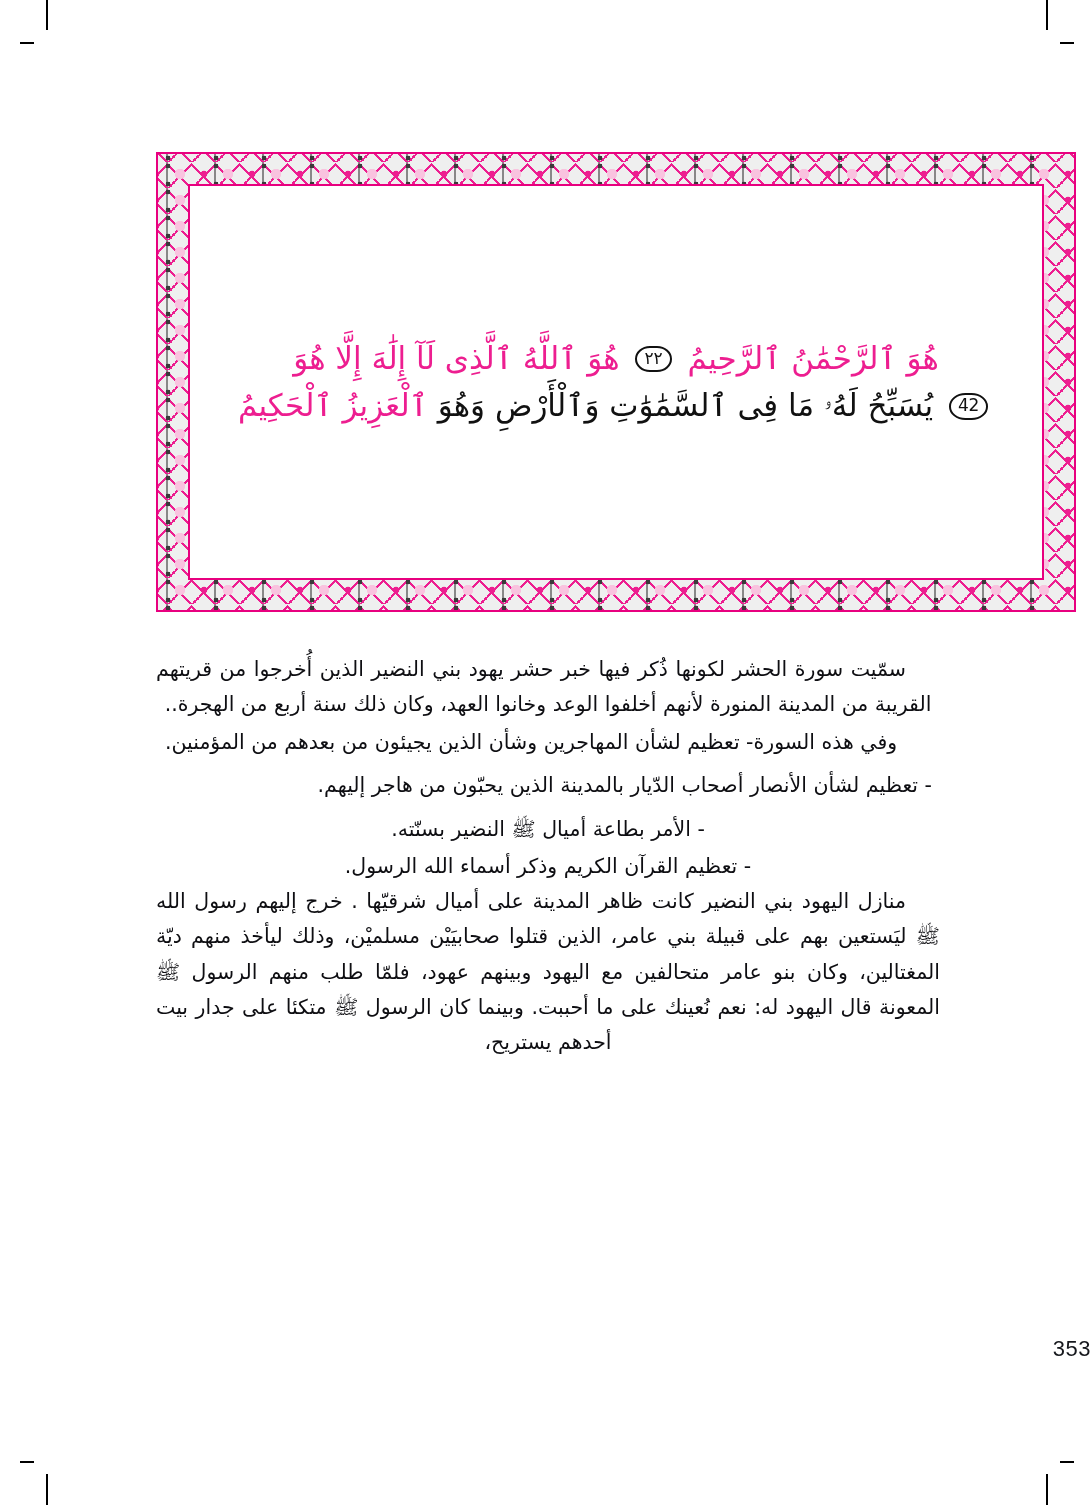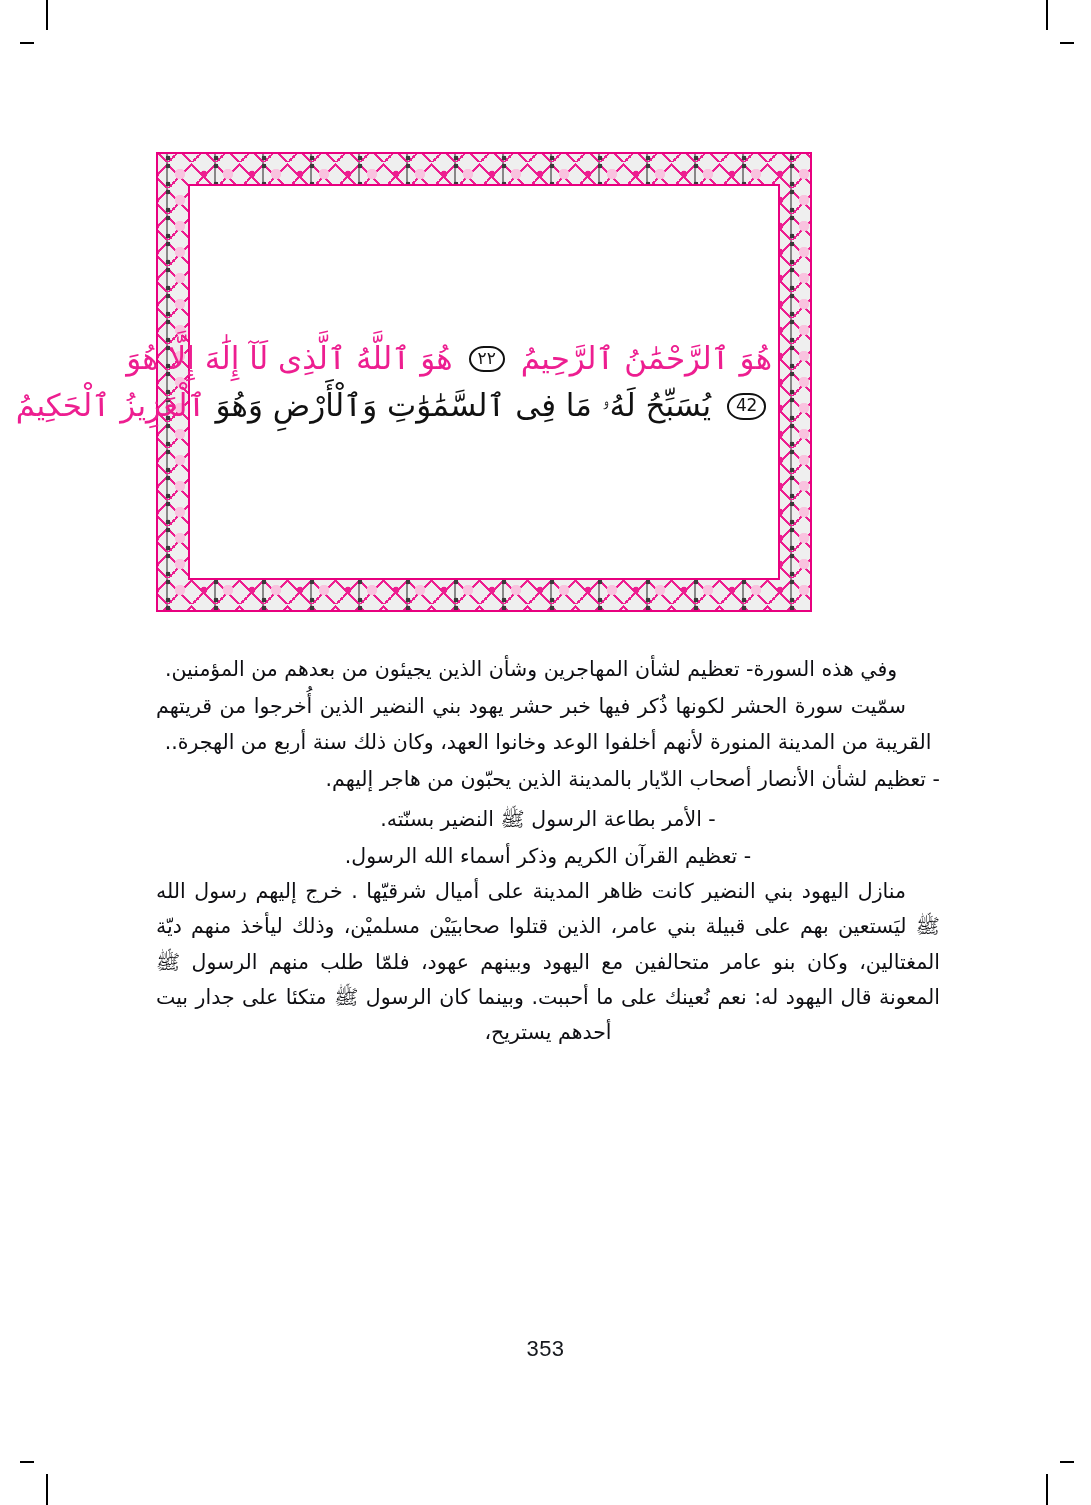--- a/index.html
+++ b/index.html
@@ -24,21 +24,21 @@
   .cm-bl-v { left: 46px;  top: 1474px; width: 2px;  height: 31px; }
   .cm-bl-h { left: 20px;  top: 1461px; width: 14px; height: 2px;  }
   .cm-br-v { left: 1046px;top: 1474px; width: 2px;  height: 31px; }
   .cm-br-h { left: 1060px;top: 1461px; width: 14px; height: 2px;  }
 
   
   .quran-frame {
     position: absolute;
     left: 156px;
     top: 152px;
-    width: 656px;
+    width: 920px;
     height: 460px;
     box-sizing: border-box;
     border: 2px solid #E8007F;
     background: #ffffff;
   }
   .ornament-band {
     position: absolute;
     inset: 0;
     box-sizing: border-box;
     border: 34px solid transparent;
@@ -130,32 +130,32 @@
     font-size: 20.5px;
     line-height: 1.78;
     text-align: center;
     margin: 0;
   }
   .bullet-block {
     font-size: 20.5px;
     line-height: 1.72;
     text-align: justify;
     text-align-last: right;
-    margin: 0;
+    margin: 8px;
     text-indent: 0;
   }
   .salla { font-size: 20px; letter-spacing: 0; }
 
   
   .page-number {
     position: absolute;
     left: 0;
     right: 0;
     top: 1336px;
-    text-align: center;
+    text-align: right;
     font-family: "Liberation Sans", sans-serif;
     font-size: 22px;
     color: #16181d;
     letter-spacing: 0.5px;
   }
 </style>
 </head>
 <body>
 
 <div class="crop-mark cm-tl-v"></div>
@@ -180,29 +180,29 @@
     <div class="ayah-line">
       <span class="ayah-marker">42</span>
       <span>يُسَبِّحُ لَهُۥ مَا فِى ٱلسَّمَٰوَٰتِ وَٱلْأَرْضِ وَهُوَ</span>
       <span class="hl">ٱلْعَزِيزُ ٱلْحَكِيمُ</span>
     </div>
   </div>
 </div>
 
 <div class="commentary">
 
+  <p class="para tail">سمّيت سورة الحشر لكونها ذُكر فيها خبر حشر يهود بني النضير الذين أُخرجوا من قريتهم القريبة من المدينة المنورة لأنهم أخلفوا الوعد وخانوا العهد، وكان ذلك سنة أربع من الهجرة..</p>
+
   <p class="para tail">وفي هذه السورة- تعظيم لشأن المهاجرين وشأن الذين يجيئون من بعدهم من المؤمنين.</p>
-
-  <p class="para tail">سمّيت سورة الحشر لكونها ذُكر فيها خبر حشر يهود بني النضير الذين أُخرجوا من قريتهم القريبة من المدينة المنورة لأنهم أخلفوا الوعد وخانوا العهد، وكان ذلك سنة أربع من الهجرة..</p>
 
   <p class="bullet-block">- تعظيم لشأن الأنصار أصحاب الدّيار بالمدينة الذين يحبّون من هاجر إليهم.</p>
 
   <ul class="bullet-list">
     <li class="bullet-item">
-      <span>- الأمر بطاعة الرسول </span><span class="salla">ﷺ</span><span> النضير بسنّته.</span>
+      <span>- الأمر بطاعة أميال </span><span class="salla">ﷺ</span><span> النضير بسنّته.</span>
     </li>
     <li class="bullet-item">
       <span>- تعظيم القرآن الكريم وذكر أسماء الله الرسول.</span>
     </li>
   </ul>
 
   <p class="para tail"><span>منازل اليهود بني النضير كانت ظاهر المدينة على أميال شرقيّها . خرج إليهم رسول الله </span><span class="salla">ﷺ</span><span> ليَستعين بهم على قبيلة بني عامر، الذين قتلوا صحابيَيْن مسلميْن، وذلك ليأخذ منهم ديّة المغتالين، وكان بنو عامر متحالفين مع اليهود وبينهم عهود، فلمّا طلب منهم الرسول </span><span class="salla">ﷺ</span><span> المعونة قال اليهود له: نعم نُعينك على ما أحببت. وبينما كان الرسول </span><span class="salla">ﷺ</span><span> متكئا على جدار بيت أحدهم يستريح،</span></p>
 
 </div>
 

